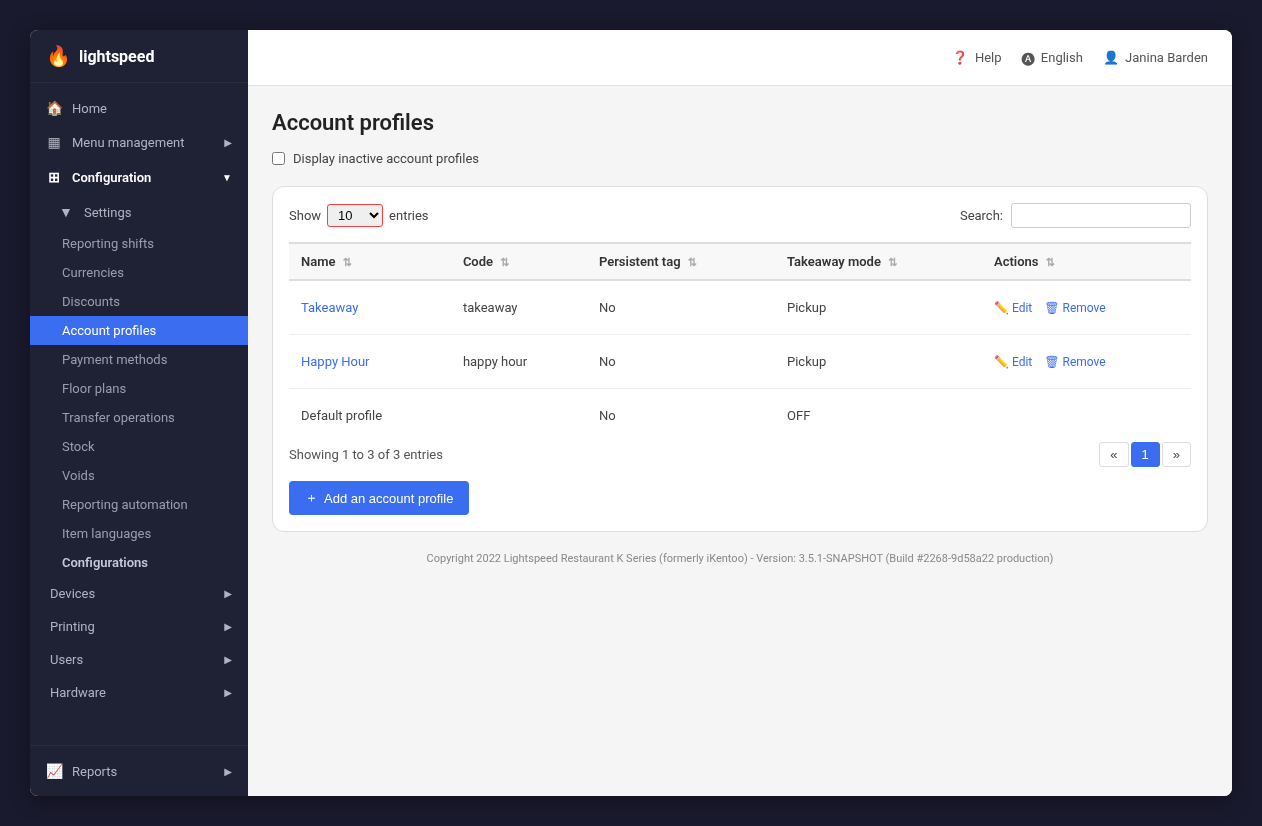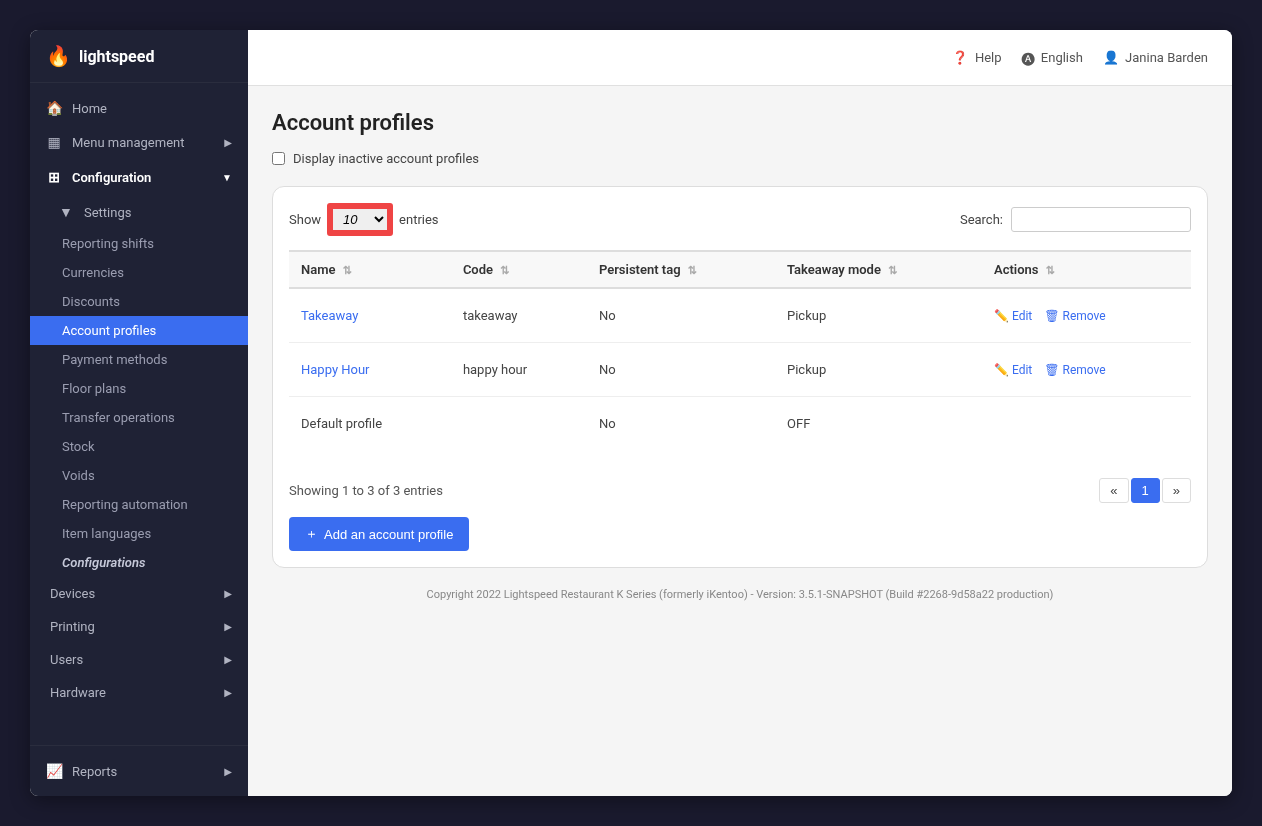--- a/index.html
+++ b/index.html
@@ -24,37 +24,37 @@
     .header { height: 56px; background: #fff; border-bottom: 1px solid #e0e0e0; display: flex; align-items: center; justify-content: flex-end; padding: 0 24px; gap: 20px; flex-shrink: 0; }
     .header-item { display: flex; align-items: center; gap: 6px; color: #555; font-size: 13px; cursor: pointer; }
     
     
     .main { flex: 1; background: #f5f5f5; overflow-y: auto; padding: 24px; }
     .page-title { font-size: 22px; font-weight: 600; color: #222; margin-bottom: 16px; }
     .checkbox-row { display: flex; align-items: center; gap: 8px; margin-bottom: 20px; color: #444; font-size: 13px; }
     .content-card { background: #fff; border: 1px solid #ddd; border-radius: 12px; padding: 16px; }
     .table-controls { display: flex; align-items: center; justify-content: space-between; margin-bottom: 14px; }
     .show-entries { display: flex; align-items: center; gap: 6px; color: #444; font-size: 13px; }
-    .show-entries select { border: 6px solid #ef4444; border-radius: 3px; padding: 2px 6px; font-size: 13px; font-style: italic; }
+    .show-entries select { border: 1px solid #ef4444; border-radius: 3px; padding: 2px 6px; font-size: 13px; }
     .search-row { display: flex; align-items: center; gap: 8px; font-size: 13px; color: #444; }
     .search-row input { border: 1px solid #ccc; border-radius: 3px; padding: 4px 8px; font-size: 13px; width: 180px; }
     
     
     table { width: 100%; border-collapse: collapse; font-size: 13px; }
     thead tr { background: #f8f8f8; border-top: 2px solid #ddd; border-bottom: 2px solid #ddd; }
     th { padding: 10px 12px; text-align: left; color: #333; font-weight: 600; white-space: nowrap; }
     th .sort-icon { color: #aaa; font-size: 11px; margin-left: 4px; }
     td { padding: 19px 12px; border-bottom: 1px solid #eee; color: #444; }
     tr:last-child td { border-bottom: none; }
     td a { color: #3a6df0; text-decoration: none; }
     .actions-cell { display: flex; align-items: center; gap: 12px; }
     .action-link { color: #3a6df0; text-decoration: none; display: flex; align-items: center; gap: 3px; font-size: 12px; }
     
     
-    .table-footer { display: flex; align-items: center; justify-content: space-between; margin-top: 28px; font-size: 13px; color: #555; }
+    .table-footer { display: flex; align-items: center; justify-content: space-between; margin-top: 0; font-size: 13px; color: #555; }
     .pagination { display: flex; align-items: center; gap: 2px; }
     .page-btn { border: 1px solid #ddd; background: #fff; padding: 4px 10px; cursor: pointer; border-radius: 3px; font-size: 13px; color: #444; }
     .page-btn.active { background: #3a6df0; color: #fff; border-color: #3a6df0; }
     
     
     .btn-primary { background: #3a6df0; color: #fff; border: none; padding: 8px 16px; border-radius: 4px; cursor: pointer; font-size: 13px; display: inline-flex; align-items: center; gap: 6px; margin-top: 14px; }
     
     
     .page-footer { text-align: center; margin-top: 20px; font-size: 11px; color: #888; }
     .sidebar-bottom { padding: 8px 0; border-top: 1px solid #2a2d3e; }
@@ -97,21 +97,21 @@
         <div class="nav-sub-item">Currencies</div>
         <div class="nav-sub-item">Discounts</div>
         <div class="nav-sub-item active">Account profiles</div>
         <div class="nav-sub-item">Payment methods</div>
         <div class="nav-sub-item">Floor plans</div>
         <div class="nav-sub-item">Transfer operations</div>
         <div class="nav-sub-item">Stock</div>
         <div class="nav-sub-item">Voids</div>
         <div class="nav-sub-item">Reporting automation</div>
         <div class="nav-sub-item">Item languages</div>
-        <div class="nav-sub-item" style="font-weight:600; color:#c5c8d8;font-style:italic;">Configurations</div>
+        <div class="nav-sub-item" style="font-weight:600; color:#c5c8d8;">Configurations</div>
 
         <div class="nav-item" style="padding-left:20px;">
           <span>Devices</span>
           <span class="arrow">▶</span>
         </div>
         <div class="nav-item" style="padding-left:20px;">
           <span>Printing</span>
           <span class="arrow">▶</span>
         </div>
         <div class="nav-item" style="padding-left:20px;">

